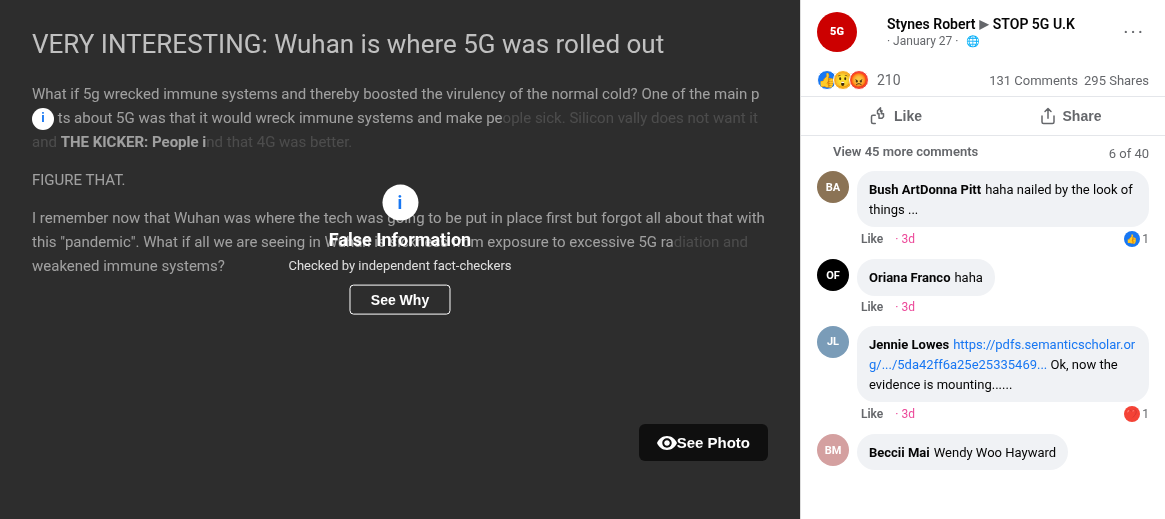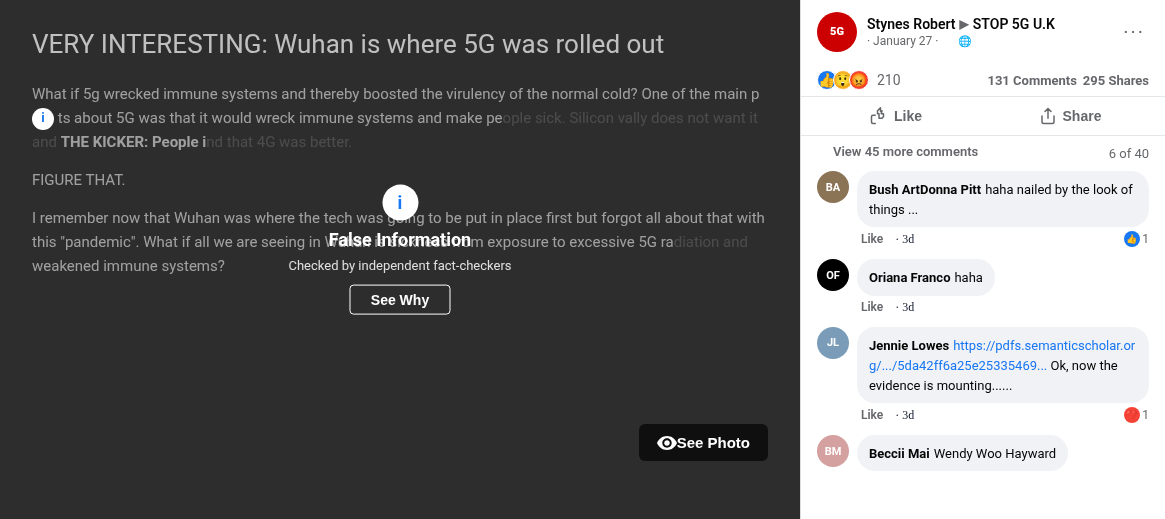--- a/index.html
+++ b/index.html
@@ -163,20 +163,21 @@
     .avatar-5g {
       font-size: 11px;
       font-weight: 900;
       color: white;
       text-align: center;
       line-height: 1.1;
     }
 
     .post-header-info {
       flex: 1;
+      margin-left: 20px;
     }
 
     .post-author-line {
       display: flex;
       align-items: center;
       gap: 4px;
       font-size: 14px;
       font-weight: 600;
       color: #050505;
     }
@@ -189,21 +190,21 @@
     .group-name {
       color: #050505;
       font-weight: 600;
     }
 
     .post-meta {
       font-size: 12px;
       color: #65676b;
       display: flex;
       align-items: center;
-      gap: 20px;
+      gap: 8px;
       margin-top: 2px;
     }
 
     .globe-icon-small {
       font-size: 11px;
     }
 
     .more-options {
       color: #65676b;
       font-size: 20px;
@@ -253,21 +254,20 @@
       font-size: 14px;
       color: #65676b;
       margin-left: 4px;
     }
 
     .reactions-right {
       display: flex;
       gap: 6px;
       font-size: 13px;
       color: #65676b;
-      font-weight: bold;
     }
 
     
     .action-buttons {
       display: flex;
       border-bottom: 1px solid #e4e6ea;
       padding: 2px 8px;
     }
 
     .action-btn {
@@ -373,22 +373,21 @@
 
     .comment-action-btn {
       font-size: 12px;
       font-weight: 600;
       color: #65676b;
       cursor: pointer;
     }
 
     .comment-time {
       font-size: 12px;
-      color: #0f172a;
-      font-family: Liberation Serif, serif;
+      color: #ec4899;
     }
 
     .comment-reaction-count {
       display: flex;
       align-items: center;
       gap: 2px;
       margin-left: auto;
     }
 
     .mini-reaction {

